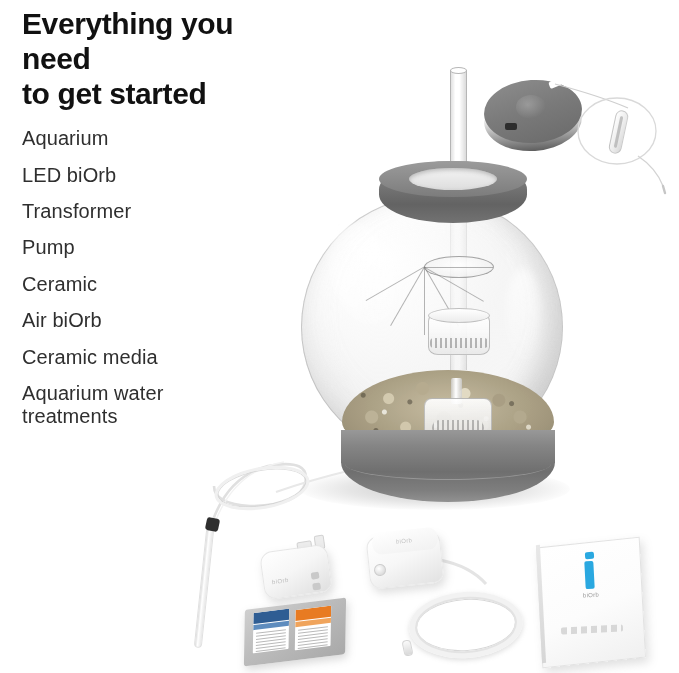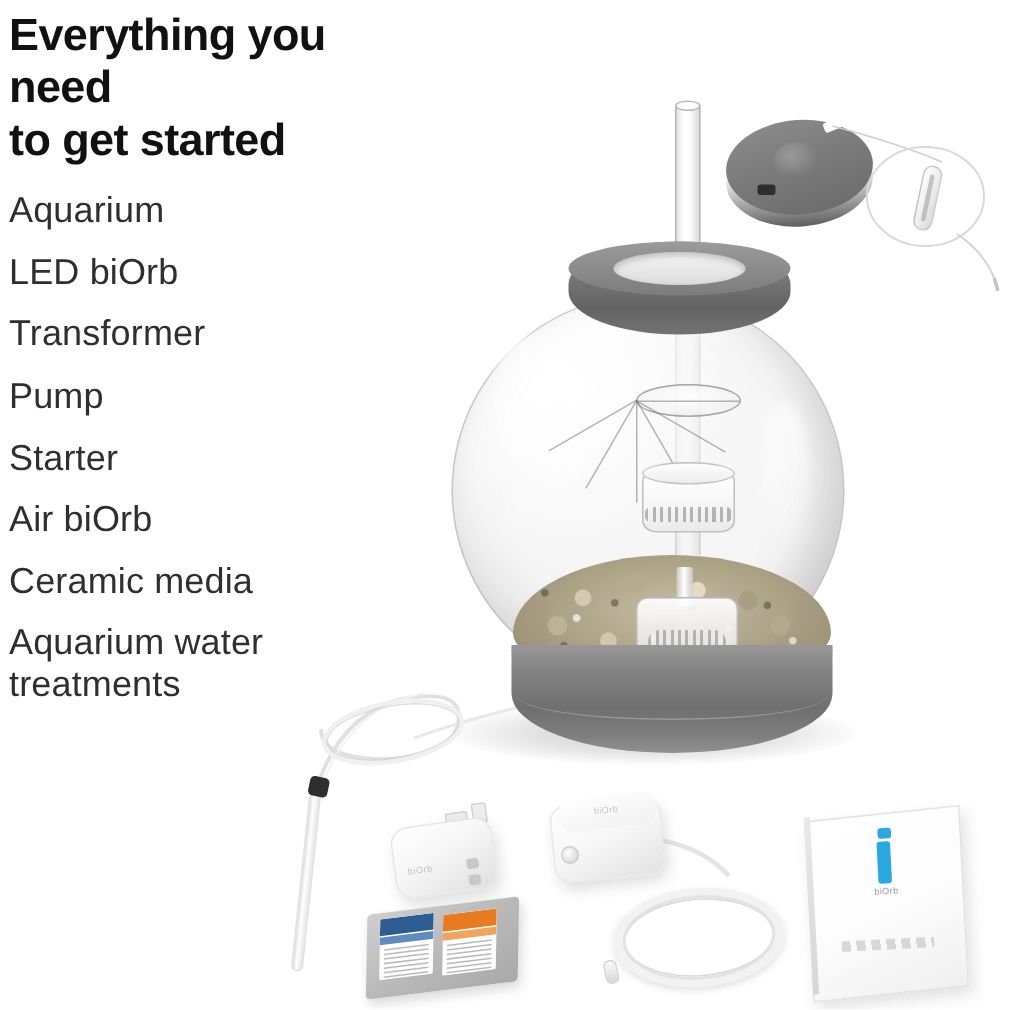--- a/index.html
+++ b/index.html
@@ -19,21 +19,21 @@
     position: relative;
     width: 679px;
     height: 673px;
     background: #ffffff;
     overflow: hidden;
   }
 
   
   .text-panel {
     position: absolute;
-    left: 6px;
+    left: 22px;
     top: 0px;
     width: 250px;
     z-index: 40;
   }
   .headline {
     font-size: 30px;
     font-weight: bold;
     line-height: 1.17;
     letter-spacing: -0.4px;
     color: #111111;
@@ -41,21 +41,21 @@
     padding-top: 6px;
     white-space: pre-line;
   }
   .item-list {
     list-style: none;
     margin: 0;
     padding: 0;
     margin-top: 16px;
   }
   .item-list li {
-    font-size: 24px;
+    font-size: 20px;
     font-weight: 300;
     line-height: 1.17;
     color: #2f2f2f;
     margin-bottom: 13px;
     letter-spacing: 0.1px;
     white-space: pre-line;
   }
 
   
   .scene {
@@ -908,21 +908,21 @@
   </div>
 
   <div class="text-panel">
     <h1 class="headline">Everything you need
 to get started</h1>
     <ul class="item-list">
       <li>Aquarium</li>
       <li>LED biOrb</li>
       <li>Transformer</li>
       <li>Pump</li>
-      <li>Starter</li>
+      <li>Ceramic</li>
       <li>Air biOrb</li>
       <li>Ceramic media</li>
       <li>Aquarium water
 treatments</li>
     </ul>
   </div>
 
 </div>
 
 </body></html>

